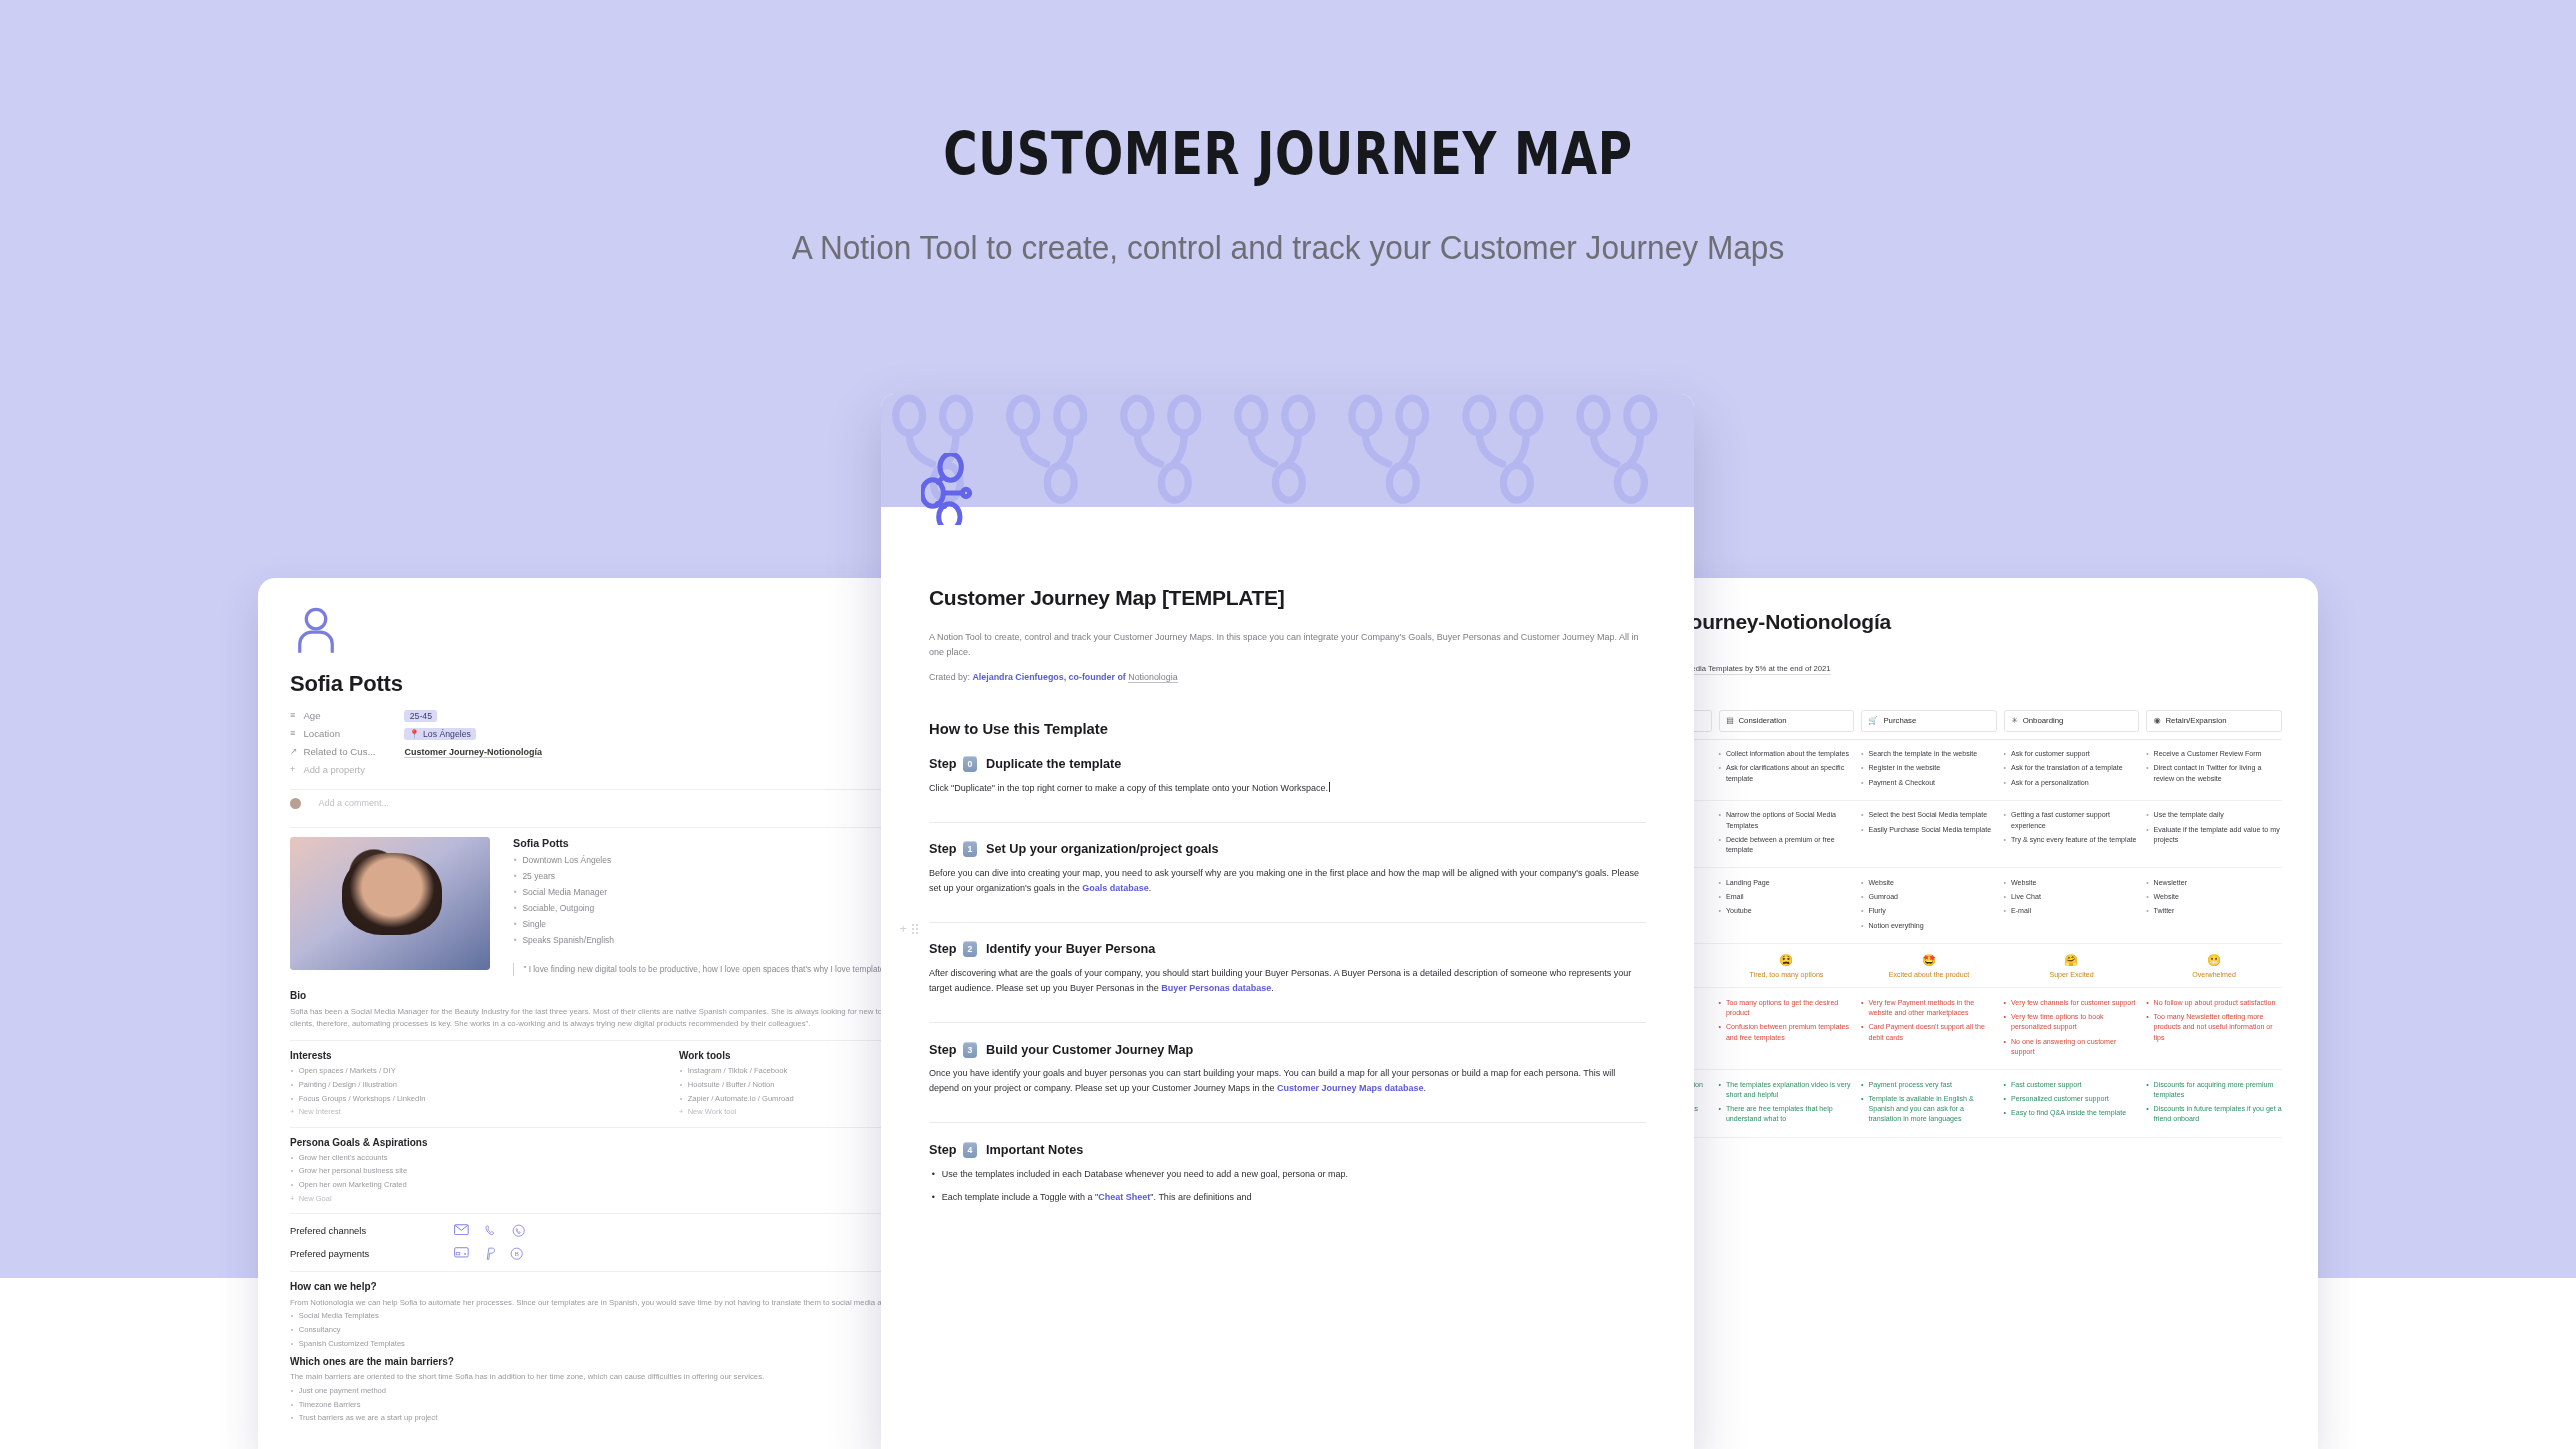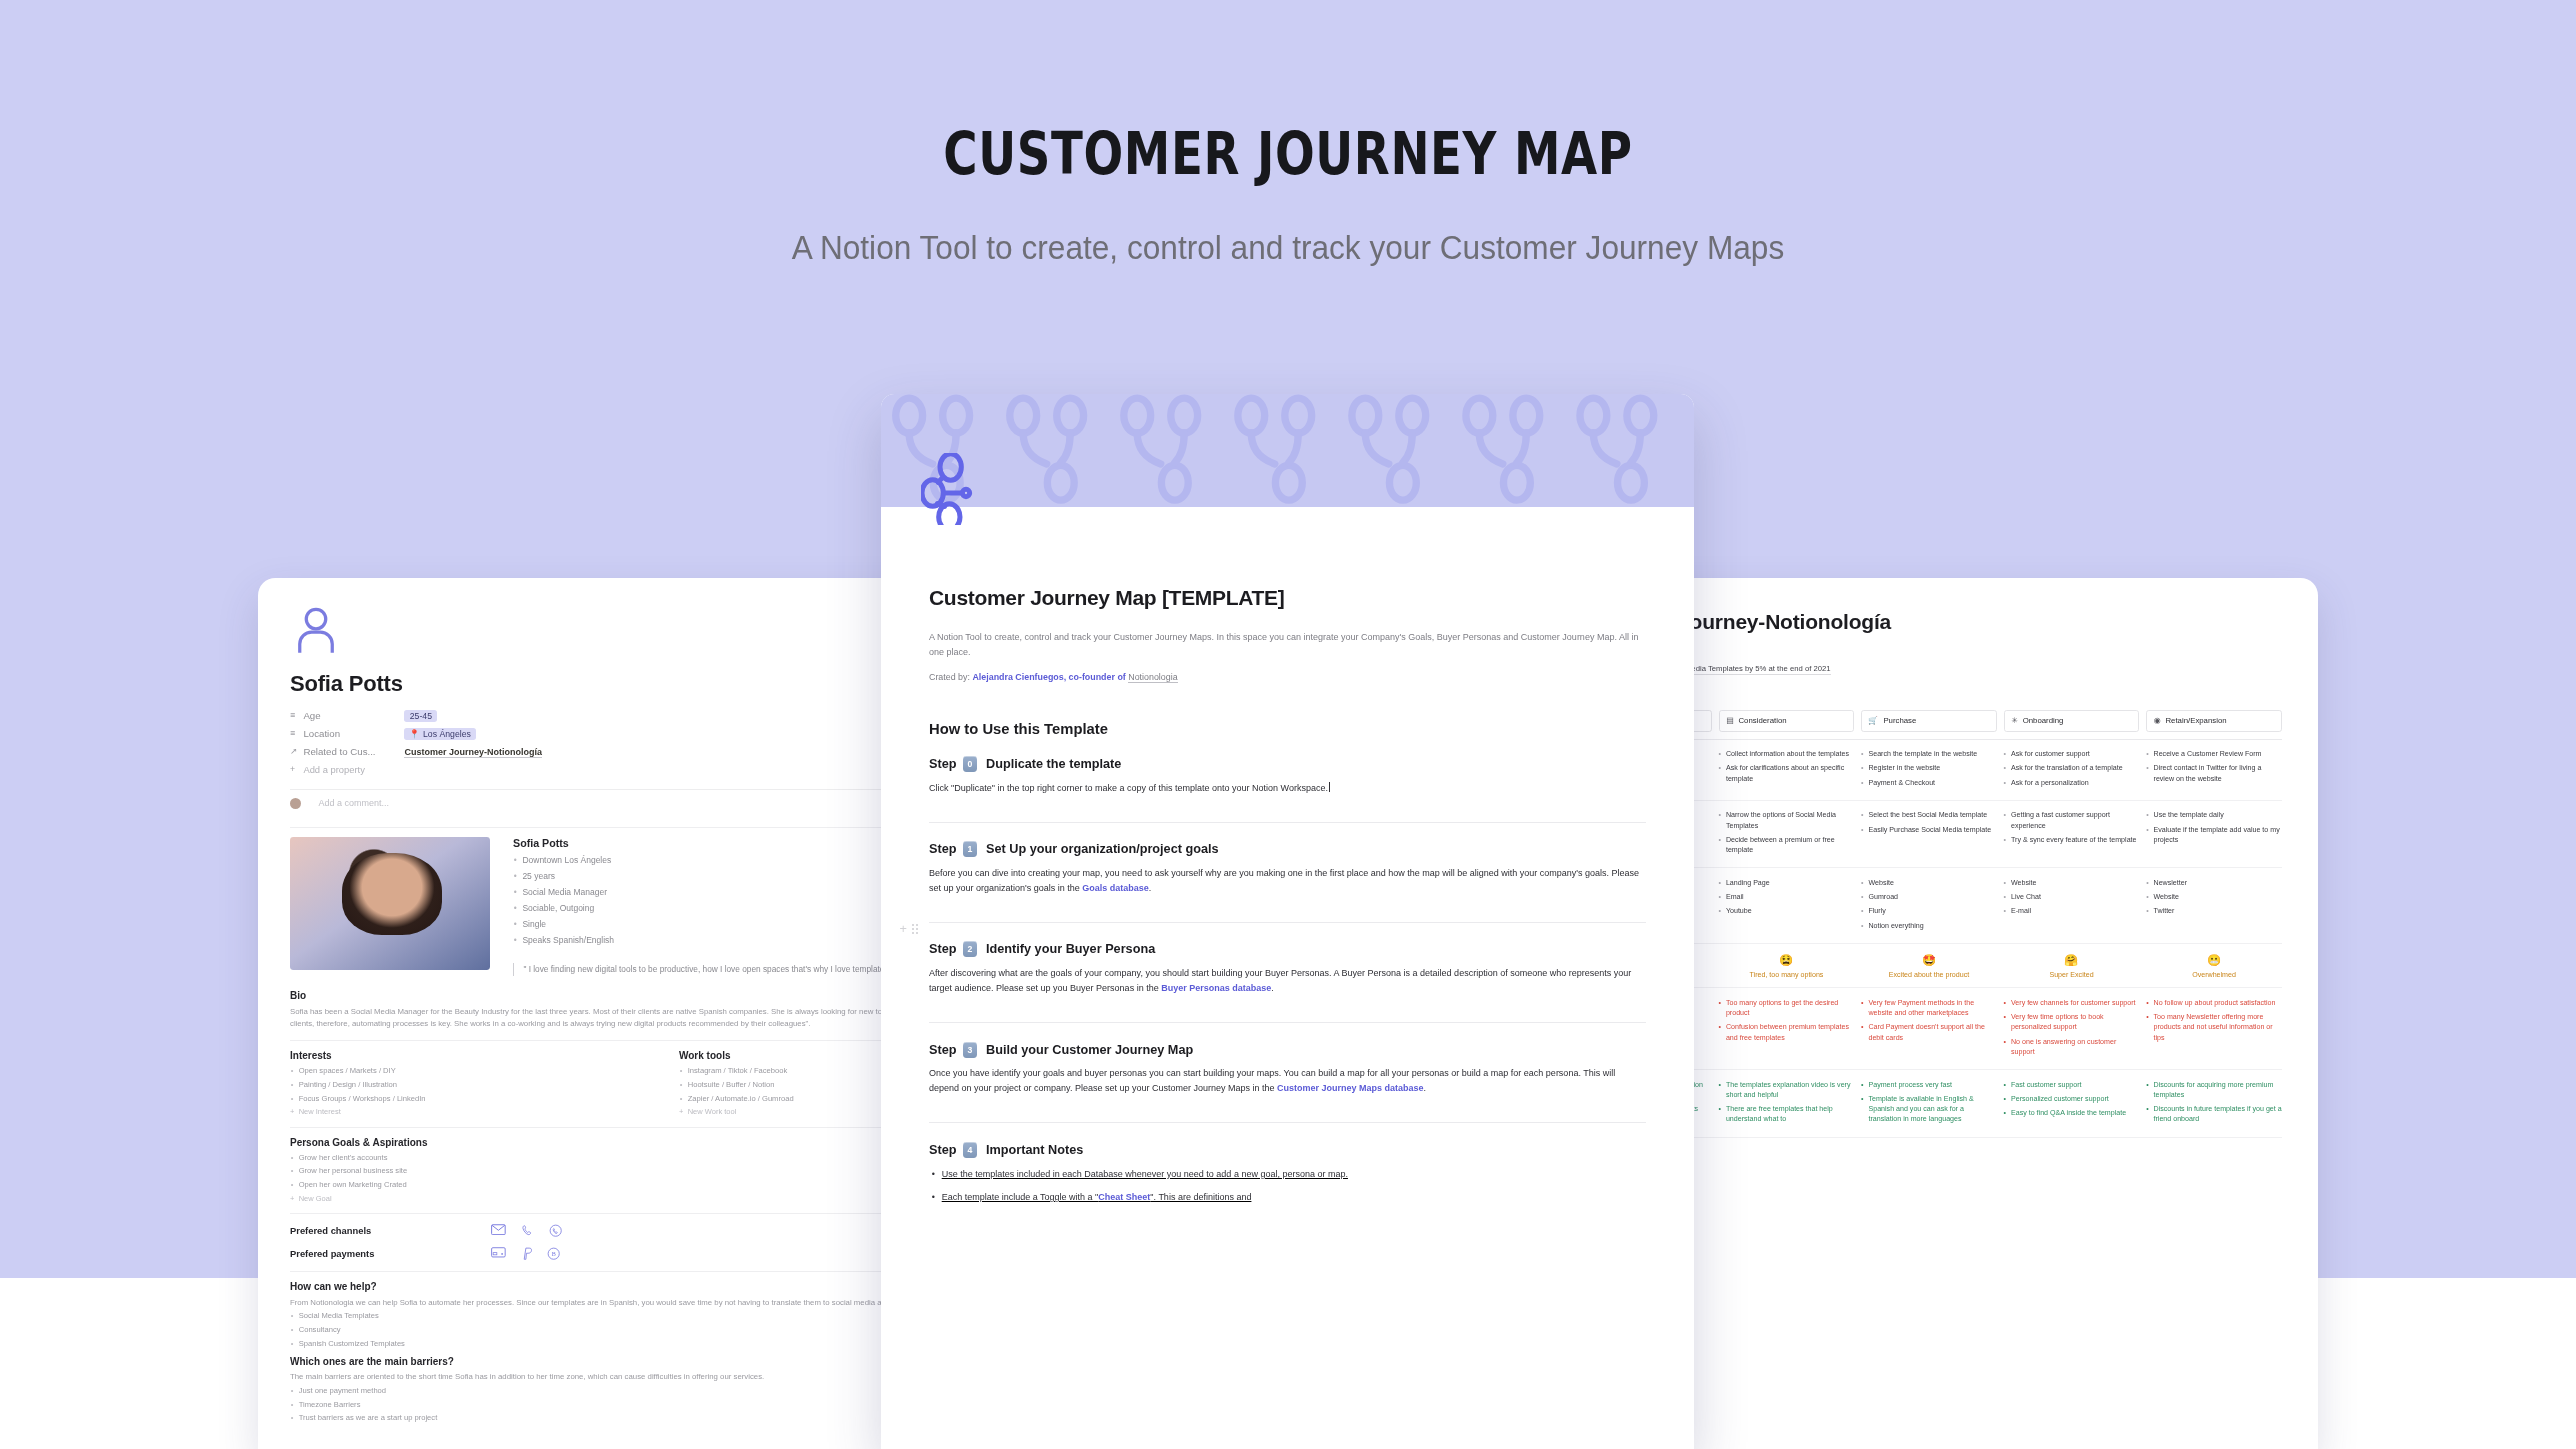--- a/index.html
+++ b/index.html
@@ -97,21 +97,21 @@
   .sec-text { font-size: 7.8px; color:#9a9aa0; line-height: 1.52; }
   .hr { height:0.7px; background:#eeeef0; margin: 10.7px 0 9.4px; }
   .two-col { display:flex; gap: 24px; }
   .two-col > div { flex: 1; }
   .mini-list { list-style:none; margin-top:2.7px;}
   .mini-list li { font-size:7.6px; color:#9a9aa0; padding-left:8.7px; position:relative; margin-bottom:4.7px;}
   .mini-list li::before { content:"•"; position:absolute; left:0.7px; color:#c0c0c5;}
   .mini-add { font-size:7.5px; color:#bcbcc2; padding-left:8.7px; position:relative; margin-top:1.3px;}
   .mini-add::before { content:"+"; position:absolute; left:0px; }
   .chan-row { display:flex; align-items:center; margin-bottom:10px; }
-  .chan-label { width: 201px; font-size:9.4px; font-weight:700; color:#25252a;}
+  .chan-label { width: 164px; font-size:9.4px; font-weight:400; color:#25252a;}
   .chan-icons { display:flex; gap: 14.8px; color:#7b7ce0;}
   .chan-icons svg { display:block; }
 
   
   #card-journey {
     left: 1536px; top: 578px; width: 782px; height: 871px;
     border-radius: 17.4px 17.4px 0 0;
   }
   #card-journey .jm-inner { padding: 32px 36px 0 40px; }
   .jm-title { font-size: 21px; font-weight: 700; color:#1d1d21; letter-spacing:-0.2px;}
@@ -162,21 +162,21 @@
     display:inline-flex; align-items:center; justify-content:center;
     width: 14.8px; height: 16px; border-radius:3.4px;
     background: linear-gradient(#9bb0cd, #7f97b8);
     color:#fff; font-size: 8.7px; font-weight:700;
     box-shadow: inset 0 0.7px 0 rgba(255,255,255,.55);
   }
   .step-p { margin-top: 8.7px; font-size: 9px; line-height:1.68; color:#2f2f35; }
   .step-p a, .lnk { color:#5b5bd6; font-weight:700; text-decoration:none;}
   .caret { display:inline-block; width:1px; height:10px; background:#2f2f35; vertical-align:-1.3px; margin-left:0.7px;}
   .step-div { height:0.7px; background:#eaeaed; margin-top: 25.5px; }
-  .notes-list { margin-top: 9.4px; list-style:none;text-decoration:underline;}
+  .notes-list { margin-top: 9.4px; list-style:none;}
   .notes-list li { font-size:9px; line-height:1.68; color:#2f2f35; padding-left:12.7px; position:relative; margin-bottom:8px;}
   .notes-list li::before { content:"•"; position:absolute; left:2.7px; color:#2f2f35;}
   .blk-handle {
     position:absolute; left: -29.5px; top: 1.3px; display:flex; gap:4.7px; align-items:center;
     color:#d2d2d6;
   }
   .blk-handle .plus { font-size: 12.7px; line-height: 1; }
   .blk-handle .dots { display:grid; grid-template-columns: 2px 2px; gap:2px;}
   .blk-handle .dots i { width:2px; height:2px; background:#d2d2d6; display:block; border-radius:0.7px;}
 </style>

